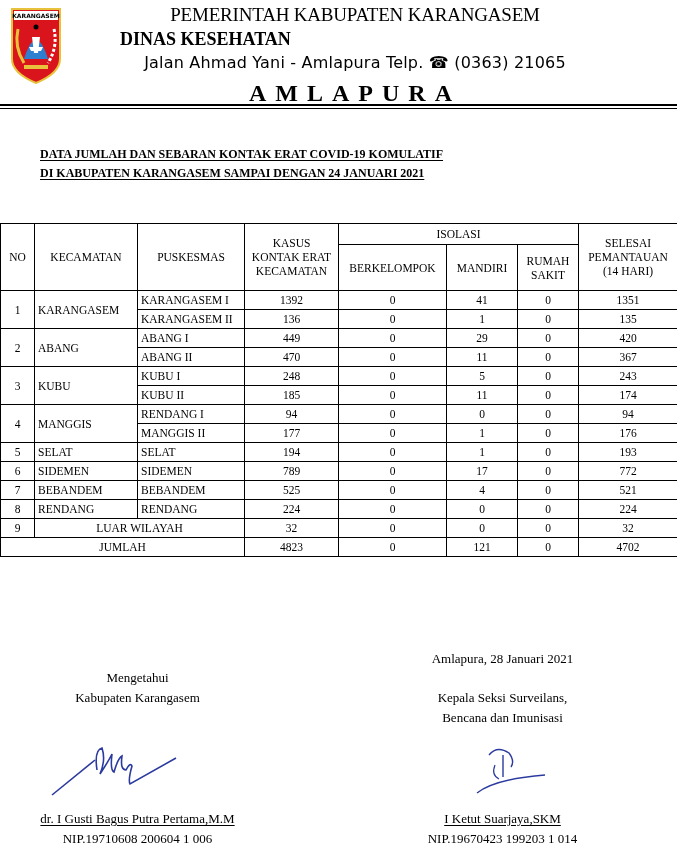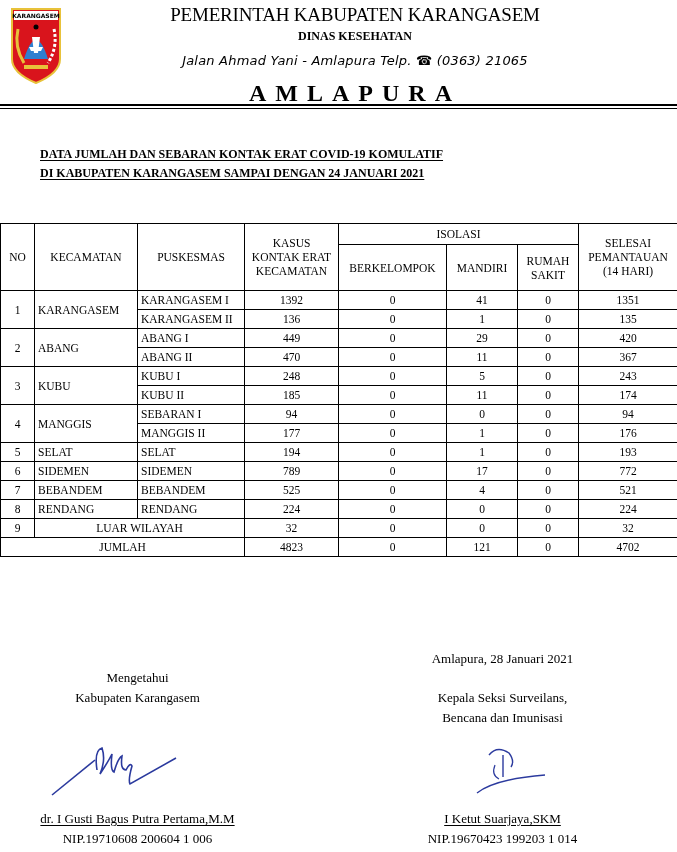--- a/index.html
+++ b/index.html
@@ -2,23 +2,23 @@
 <html><head>
 <meta charset="utf-8">
 <style>
   html, body { margin: 0; padding: 0; background: #ffffff; }
   body { width: 677px; height: 852px; position: relative; overflow: hidden;
          font-family: "Liberation Serif", "DejaVu Serif", serif; color: #000; }
   .abs { position: absolute; }
   
   .logo { left: 10px; top: 7px; width: 38px; height: 72px; }
   .hd1 { left: 120px; top: 4px; width: 470px; text-align: center; font-size: 19px; letter-spacing: -0.2px; }
-  .hd2 { left: 120px; top: 29px; width: 470px; text-align: center; font-size: 12px; font-weight: bold; }
-  .hd3 { left: 120px; top: 53px; width: 470px; text-align: center; font-size: 13px;
-         font-family: "DejaVu Sans", sans-serif; letter-spacing: 0.2px; font-style: italic; }
+  .hd2 { left: 120px; top: 29px; width: 470px; text-align: left; font-size: 18px; font-weight: bold; }
+  .hd3 { left: 120px; top: 53px; width: 470px; text-align: center; font-size: 16px;
+         font-family: "DejaVu Sans", sans-serif; letter-spacing: 0.2px; }
   .hd4 { left: 120px; top: 80px; width: 470px; text-align: center; font-size: 24px; font-weight: bold; letter-spacing: 9px; }
   .rule1 { left: 0; top: 104px; width: 677px; height: 2px; background: #000; }
   .rule2 { left: 0; top: 108px; width: 677px; height: 1px; background: #000; }
   
   .title { left: 40px; width: 600px; font-size: 12px; font-weight: bold; }
   .title span { text-decoration: underline; text-decoration-thickness: 1px; text-underline-offset: 2px; }
   .t1 { top: 147px; }
   .t2 { top: 166px; }
   
   table.data { position: absolute; left: 0; top: 223px; width: 677px; border-collapse: collapse;
@@ -155,21 +155,21 @@
         <td class="l">KUBU II</td>
         <td>185</td>
         <td>0</td>
         <td>11</td>
         <td>0</td>
         <td>174</td>
       </tr>
       <tr>
         <td rowspan="2">4</td>
         <td rowspan="2" class="l">MANGGIS</td>
-        <td class="l">SEBARAN I</td>
+        <td class="l">RENDANG I</td>
         <td>94</td>
         <td>0</td>
         <td>0</td>
         <td>0</td>
         <td>94</td>
       </tr>
       <tr>
         <td class="l">MANGGIS II</td>
         <td>177</td>
         <td>0</td>

